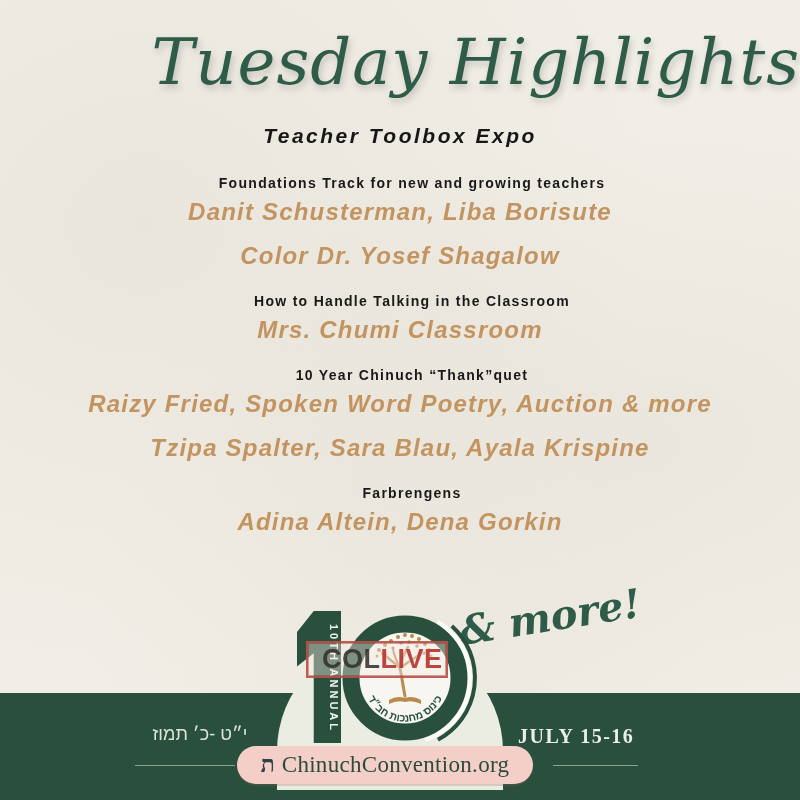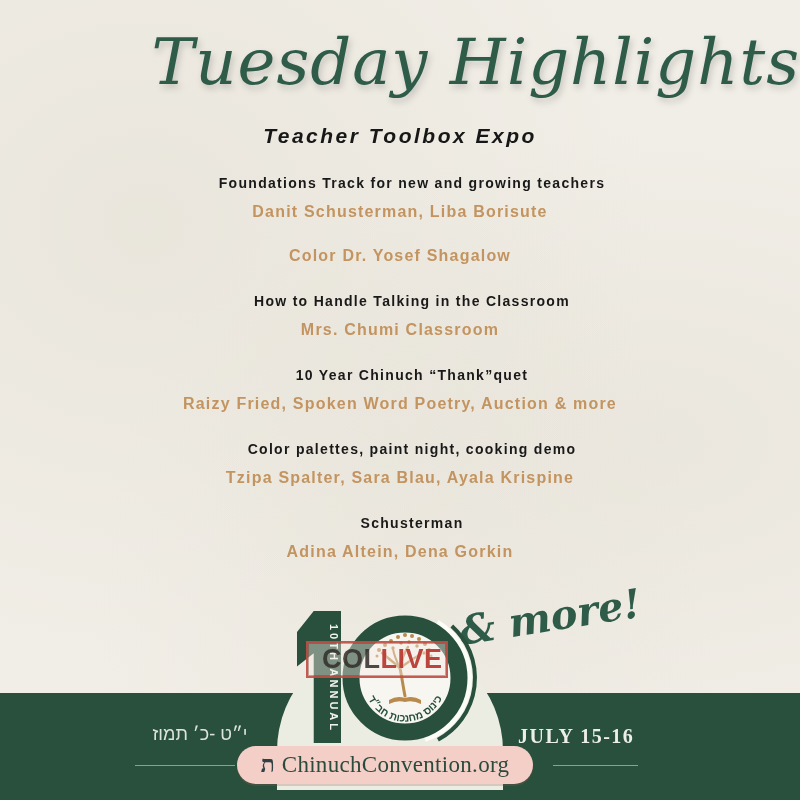--- a/index.html
+++ b/index.html
@@ -33,22 +33,22 @@
     font-style:italic;
   }
   
   .sessions{position:absolute;top:168px;left:0;width:100%;}
   .session{text-align:center;margin-bottom:17px;}
   .session-title{
     font-weight:bold;font-size:14px;line-height:30px;
     letter-spacing:1.3px;color:#191919;margin-left:24px;
   }
   .session-names{
-    font-weight:bold;
-    font-size:16px;line-height:27px;
+    font-weight:bold;font-style:italic;
+    font-size:24px;line-height:27px;
     letter-spacing:1.2px;color:#c3945f;
   }
   
   .more-note{
     position:absolute;left:458px;top:590px;width:220px;
     font-family:"DejaVu Serif",serif;font-style:italic;font-weight:600;
     font-size:40px;color:#2e5c49;
     transform:rotate(-9deg);
     z-index:3;
   }
@@ -136,25 +136,24 @@
     </div>
     <div class="session">
       <div class="session-title">How to Handle Talking in the Classroom</div>
       <div class="session-names">Mrs. Chumi Classroom</div>
     </div>
     <div class="session">
       <div class="session-title">10 Year Chinuch “Thank”quet</div>
       <div class="session-names">Raizy Fried, Spoken Word Poetry, Auction &amp; more</div>
     </div>
     <div class="session">
-      <div class="session-title">Color palettes, paint night, cooking demo</div>
       <div class="session-names">Tzipa Spalter, Sara Blau, Ayala Krispine</div>
     </div>
     <div class="session">
-      <div class="session-title">Schusterman</div>
+      <div class="session-title">Farbrengens</div>
       <div class="session-names">Adina Altein, Dena Gorkin</div>
     </div>
   </div>
 
   <div class="more-note">&amp; more!</div>
 
   <div class="band"></div>
   <div class="dome"></div>
 
   <div class="logo">

